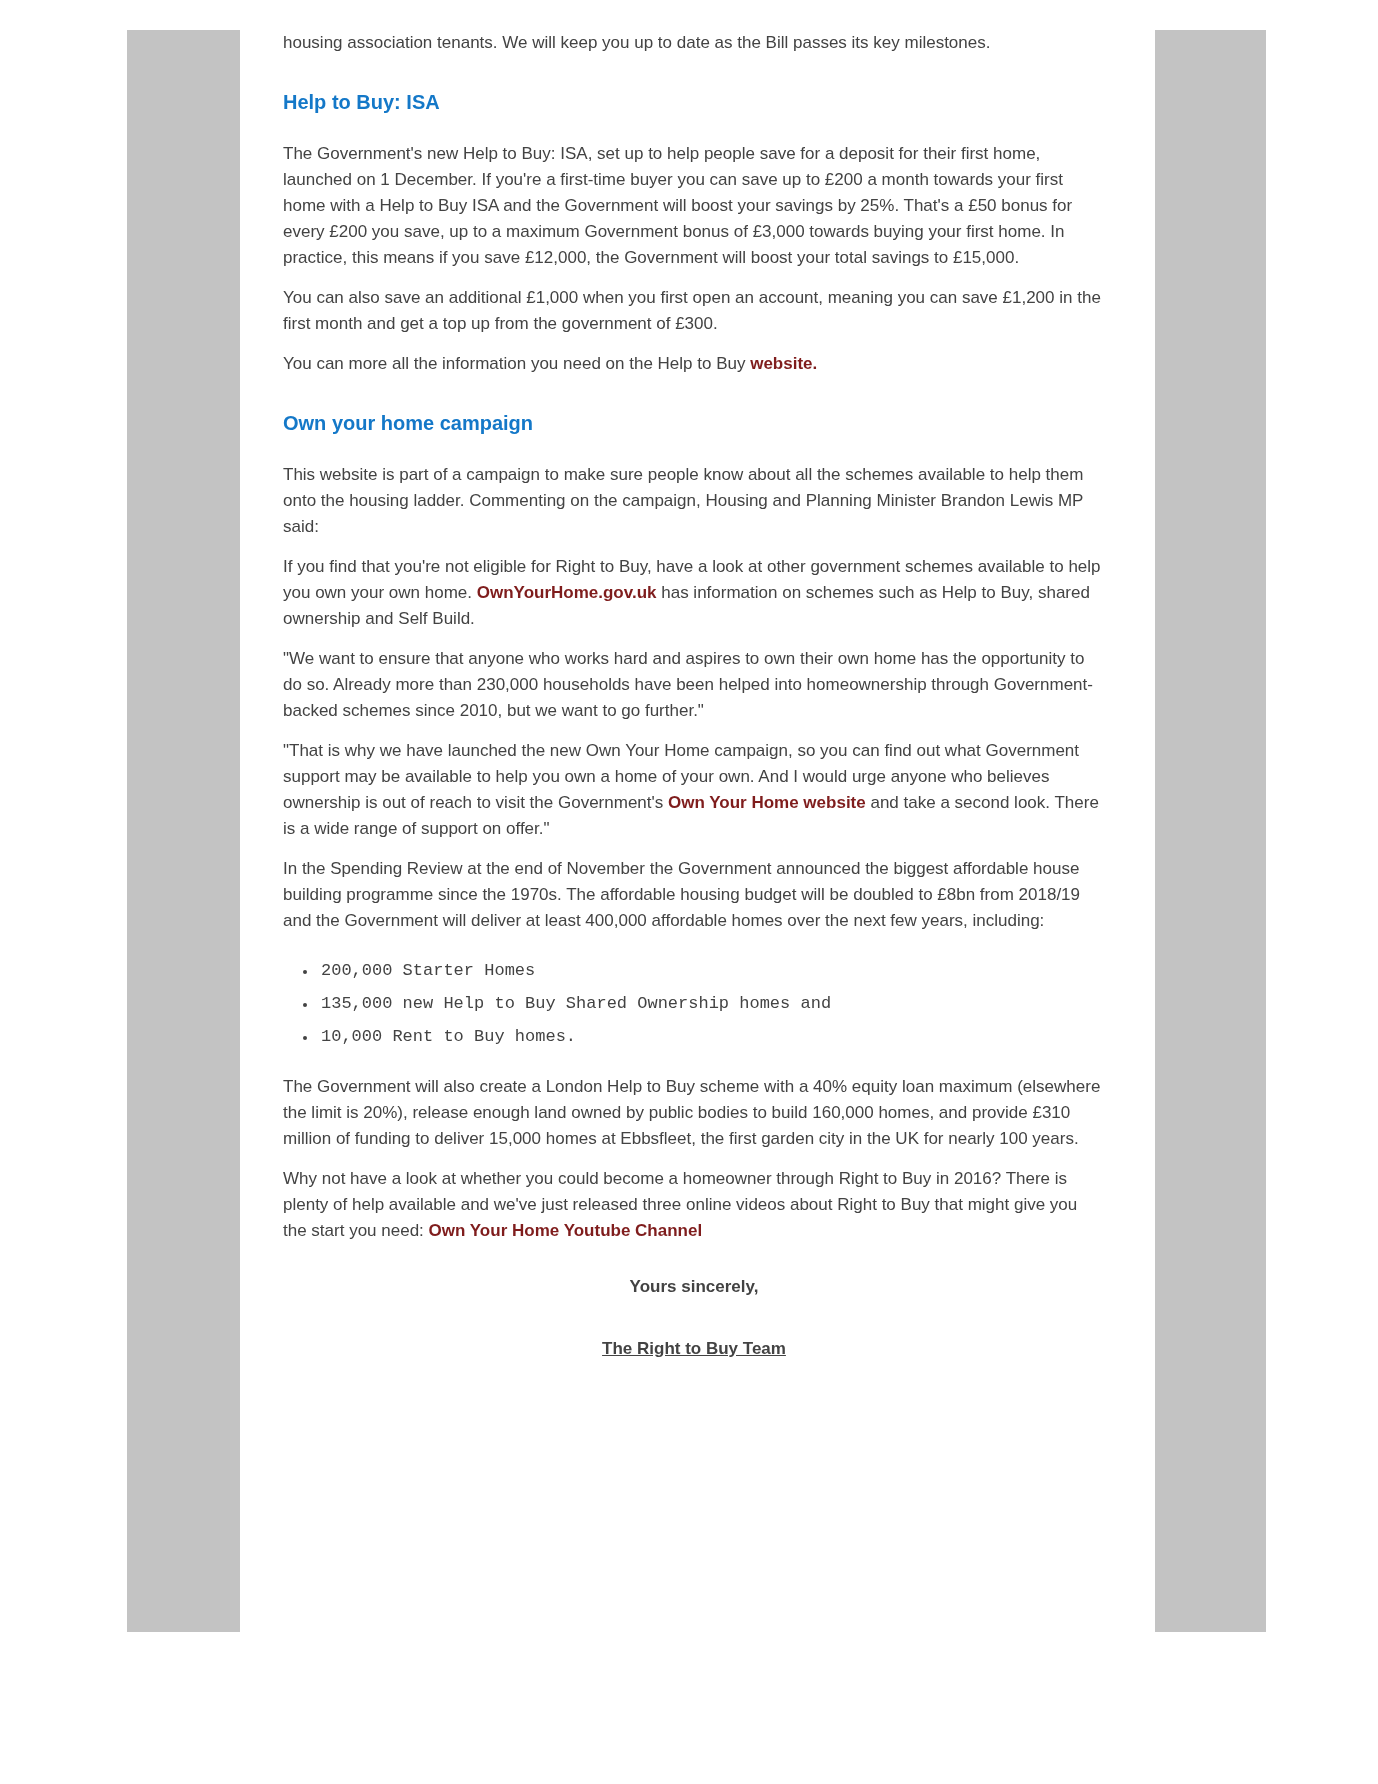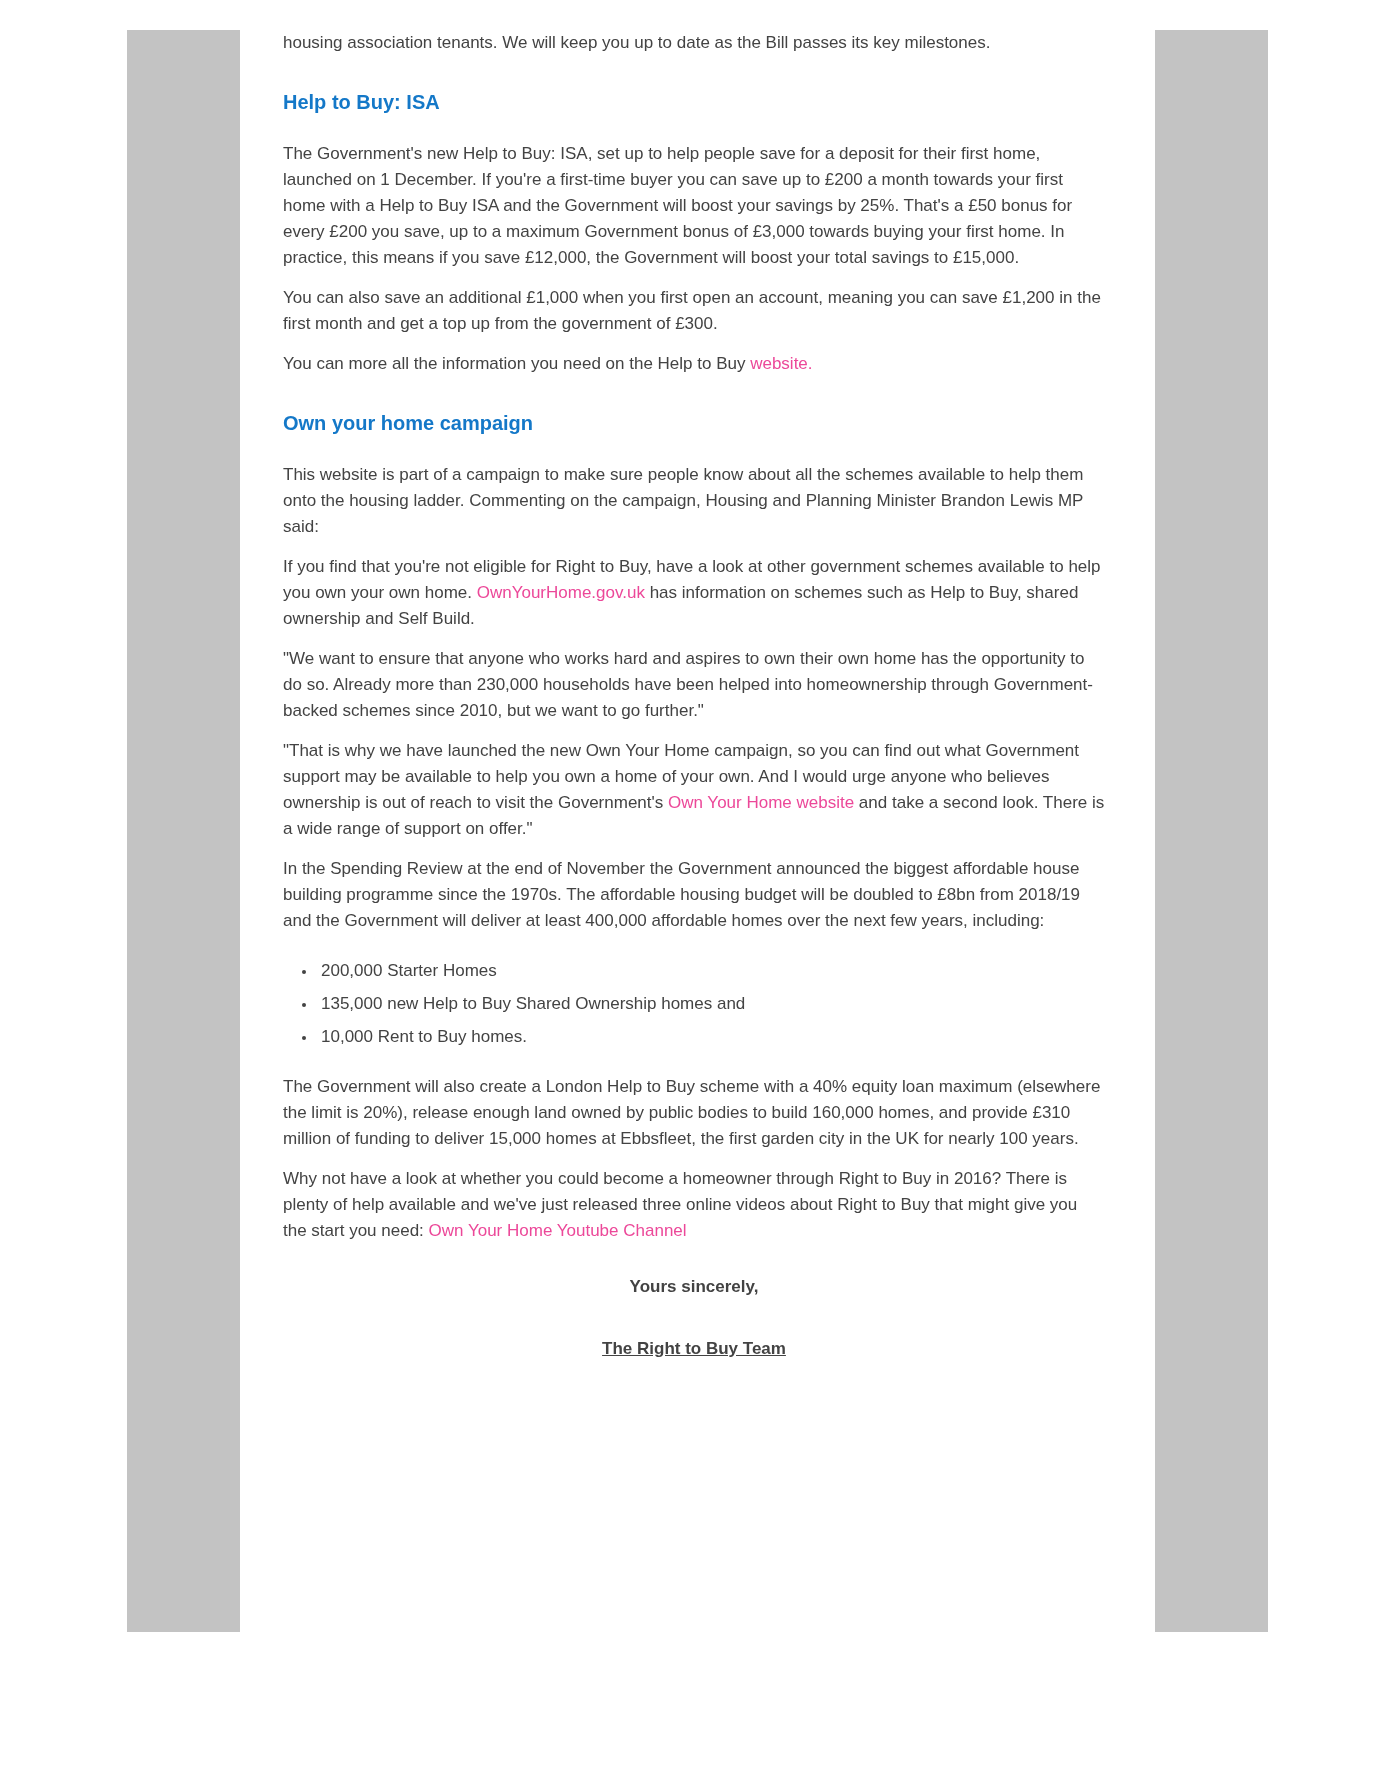--- a/index.html
+++ b/index.html
@@ -3,21 +3,21 @@
 <meta charset="utf-8">
 <style>
   html, body {
     margin: 0;
     padding: 0;
     background: #ffffff;
     font-family: "Liberation Sans", sans-serif;
   }
   .page {
     position: relative;
-    width: 1378px;
+    width: 1266px;
     height: 1784px;
     background: #ffffff;
     overflow: hidden;
     border-radius: 12px;
   }
   .gutter {
     position: absolute;
     top: 30px;
     width: 113px;
     height: 1602px;
@@ -37,29 +37,30 @@
   .content p { margin: 14px 0; }
   .content p.intro { margin-top: 0; }
   .content h1 {
     color: #1478c8;
     font-size: 20px;
     line-height: 40px;
     font-weight: bold;
     margin: 26px 0 19px 0;
   }
   a.link {
-    color: #ec4899;
-    font-weight: normal;
+    color: #7f1d1d;
+    font-weight: bold;
     text-decoration: none;
     cursor: pointer;
   }
   ul.bullets {
     margin: 24px 0;
     padding-left: 34px;
     list-style-type: disc;
+    font-family: Liberation Mono, monospace;
   }
   ul.bullets li {
     margin: 7px 0;
     padding-left: 4px;
   }
   ul.bullets li::marker { color: #434343; font-size: 13px; }
   .bold { font-weight: bold; text-align: center; }
   p.signoff-1 { margin-top: 30px; }
   p.signoff-2 { margin-top: 36px; text-decoration: underline; }
 </style>

